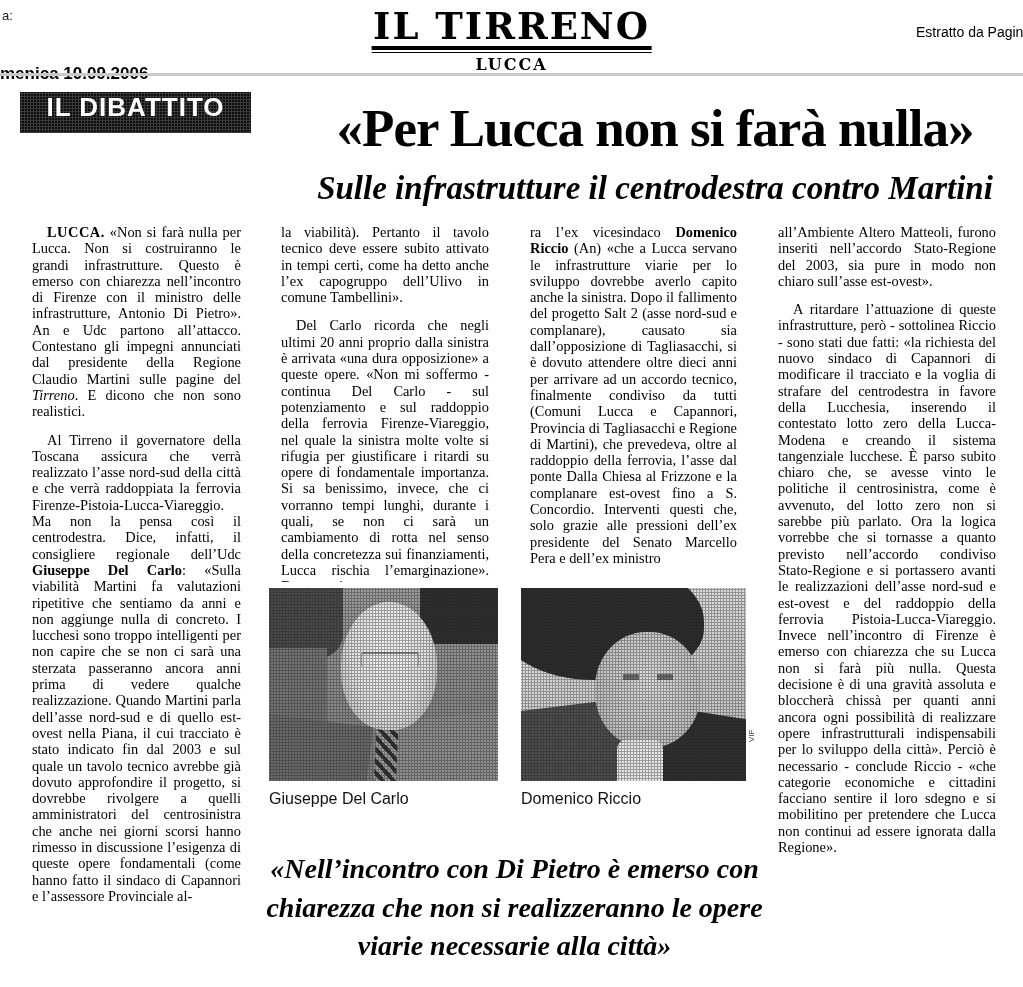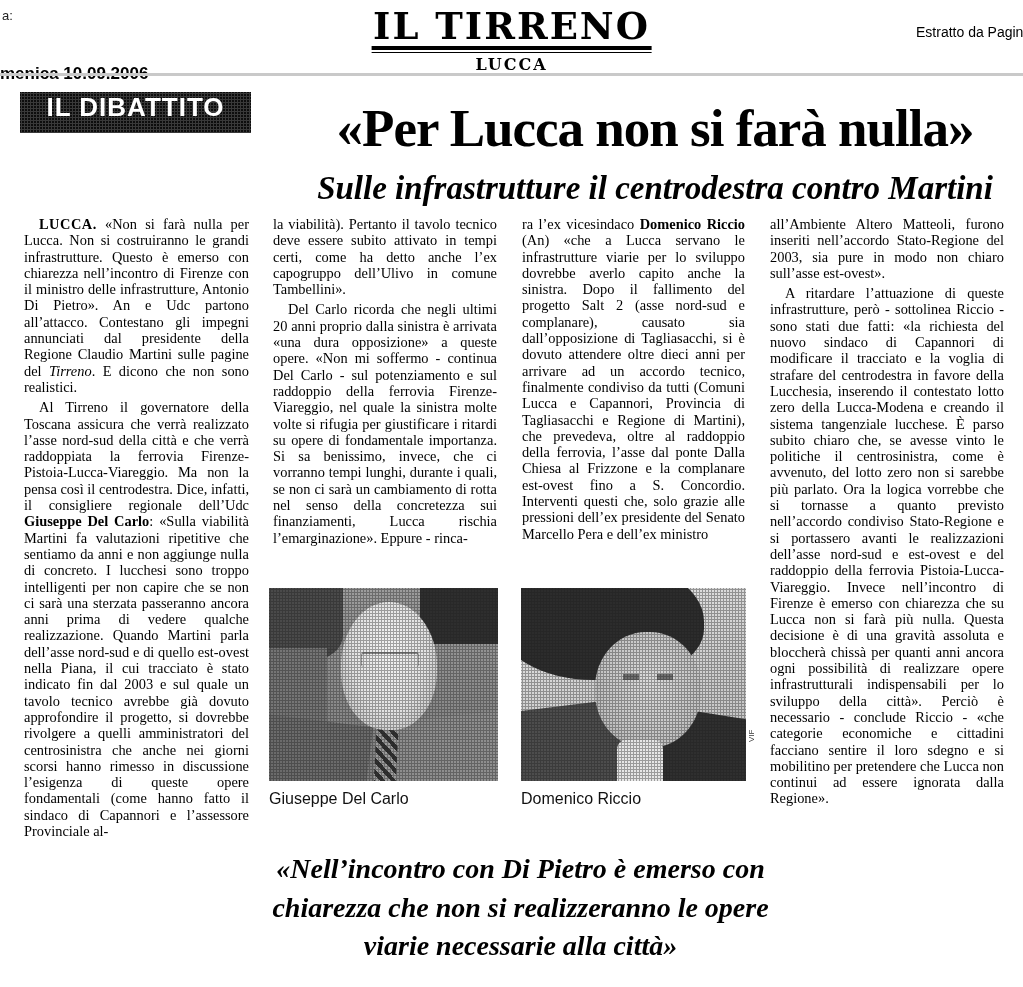--- a/index.html
+++ b/index.html
@@ -32,21 +32,21 @@
   .headline{position:absolute;left:258px;top:82px;width:762px;margin:16px;text-align:center;
             font-family:"Liberation Serif",serif;font-weight:bold;font-size:53px;
             letter-spacing:-1px;line-height:1.15;white-space:nowrap;}
   .subheadline{position:absolute;left:258px;top:153px;width:762px;margin:16px;text-align:center;
                font-family:"Liberation Serif",serif;font-style:italic;font-weight:600;
                font-size:33px;line-height:1.2;white-space:nowrap;}
 
   
   .col{position:absolute;top:212px;font-size:14.4px;line-height:16.3px;text-align:justify;
        overflow:hidden;}
-  .col p{margin:4px;}
+  .col p{margin:12px;}
   .col p.indent{text-indent:15px;}
   .col1{left:20px;width:233px;height:700px;}
   .col2{left:269px;width:232px;height:370px;}
   .col3{left:518px;width:231px;height:372px;}
   .col4{left:766px;width:242px;height:740px;}
   .lead{letter-spacing:.5px;}
 
   
   .photo{position:absolute;top:588px;height:193px;overflow:hidden;background:#a9a9a9;}
   .photo1{left:269px;width:229px;}
@@ -81,21 +81,21 @@
   .p2-shirt{left:96px;top:152px;width:46px;height:42px;background:#e6e6e6;border-radius:20% 20% 0 0;}
 
   .caption{position:absolute;top:790px;font-family:"Liberation Sans",sans-serif;
            font-size:16px;color:#111;}
   .caption1{left:269px;}
   .caption2{left:521px;}
   .credit{position:absolute;left:747px;top:742px;font-family:"Liberation Sans",sans-serif;
           font-size:8px;color:#333;transform:rotate(-90deg);transform-origin:left top;}
 
   
-  .pullquote{position:absolute;left:268px;top:850px;width:505px;margin:0;text-align:center;
+  .pullquote{position:absolute;left:262px;top:850px;width:505px;margin:0;text-align:center;
              font-family:"Liberation Serif",serif;font-style:italic;font-weight:600;
              font-size:28px;line-height:1.38;}
 </style>
 </head>
 <body>
 
 <div class="page">
 
   <div class="hdr-left1">a:</div>
   <div class="hdr-left2">menica 10.09.2006</div>

